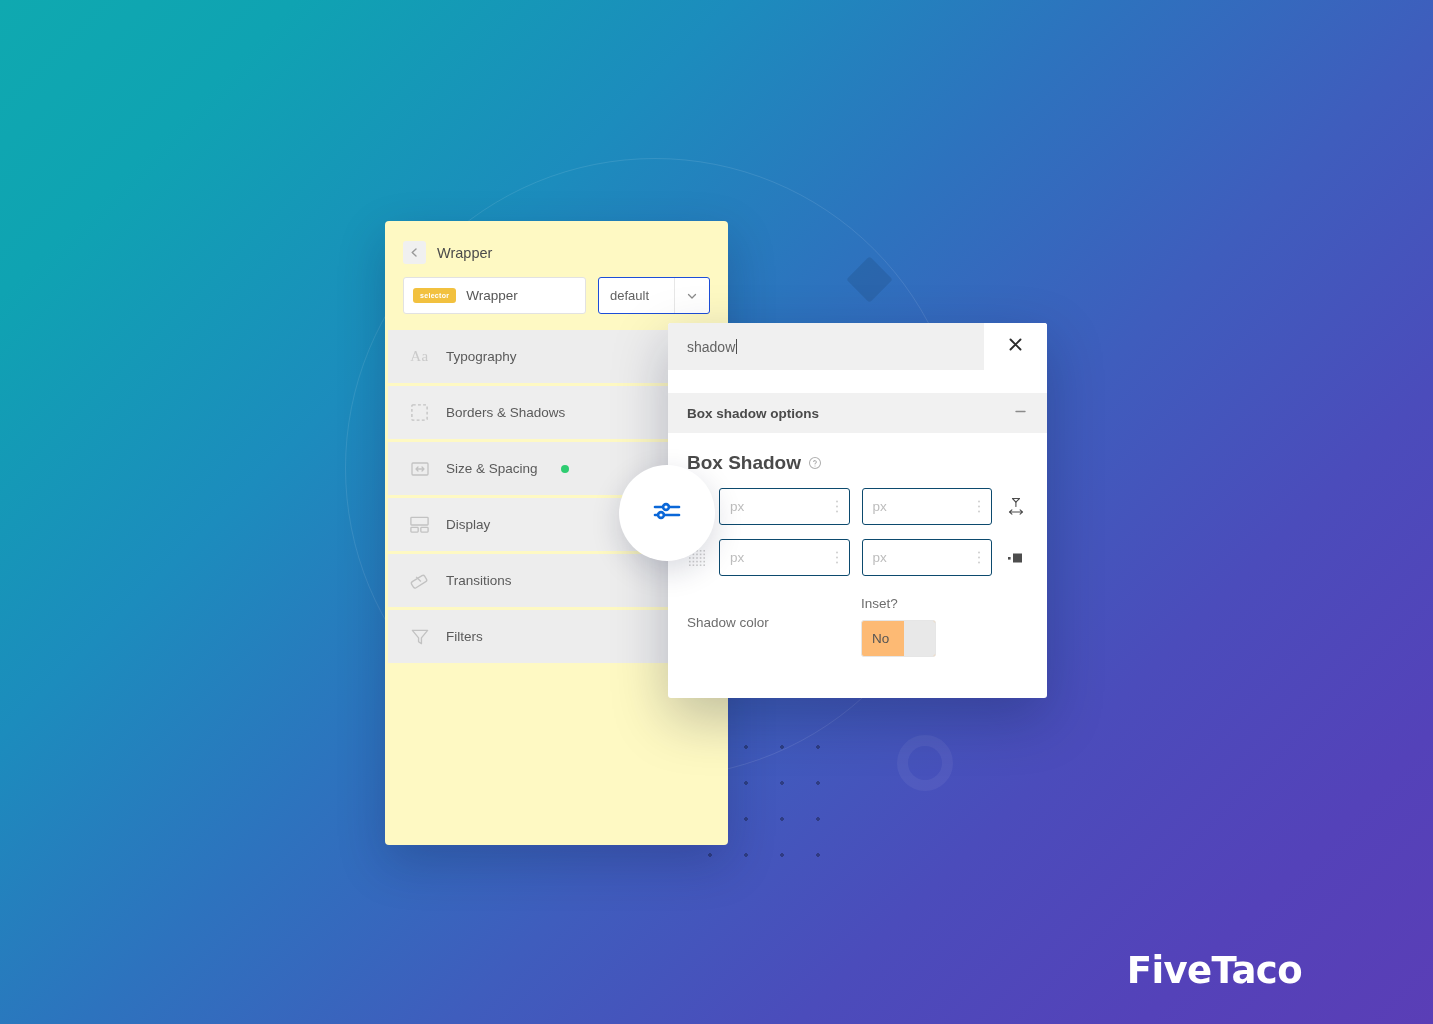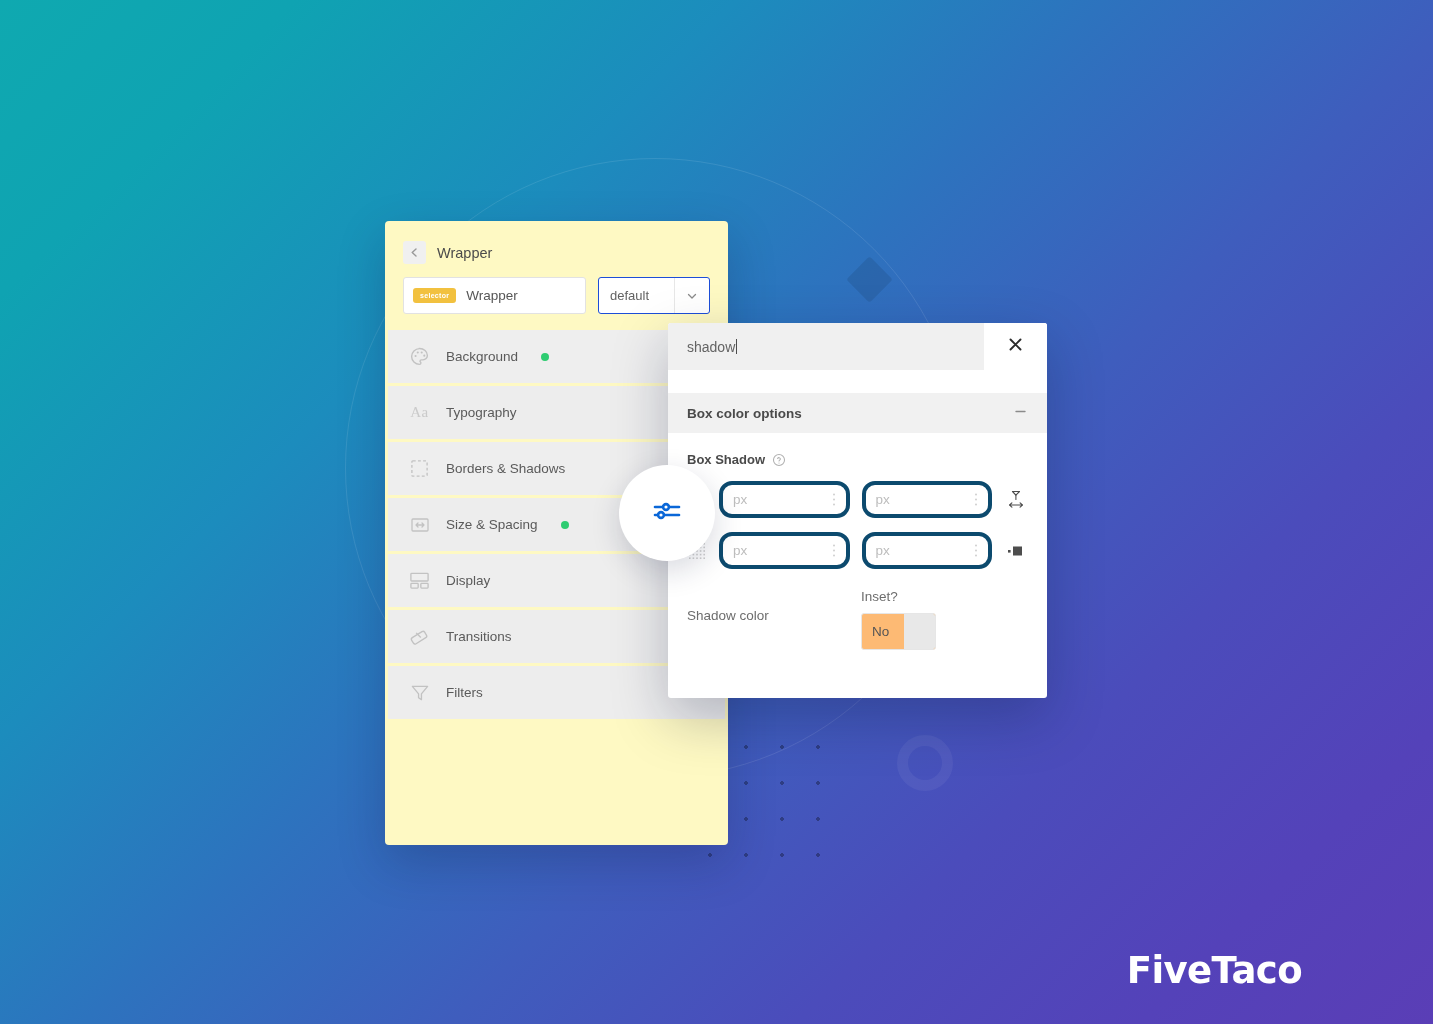--- a/index.html
+++ b/index.html
@@ -133,30 +133,30 @@
 
   .dlg-sectionhead{
     height:40px; background:#f1f1f1; display:flex; align-items:center;
     padding:0 19px; justify-content:space-between;
   }
   .dlg-sectionhead .t{ font-size:13.5px; color:#4a4a4a; font-weight:700; }
   .dlg-collapse{ color:#8b8b8b; font-size:18px; line-height:1; cursor:pointer; }
 
   .dlg-body{ padding:19px 19px 0 19px; }
   .field-label{
-    font-size:13px; color:#4a4a4a; font-weight:700;
+    font-size:19px; color:#4a4a4a; font-weight:700;
     display:flex; align-items:center; gap:7px; margin-bottom:14px;
   }
   .help-icon{ color:#b0b0b0; display:flex; }
 
   .shadow-grid{ display:flex; flex-direction:column; gap:14px; }
   .shadow-row{ display:flex; align-items:center; gap:12px; }
   .row-lead{ width:20px; flex:0 0 auto; display:flex; align-items:center; justify-content:center; }
   .num-input{
-    flex:1 1 0; height:37px; border:4px solid #0c4a6e; border-radius:13px;
+    flex:1 1 0; height:37px; border:1px solid #0c4a6e; border-radius:3px;
     display:flex; align-items:center; padding:0 10px; background:#fff;
     justify-content:space-between; cursor:text;
   }
   .num-ph{ font-size:13.5px; color:#bdbdbd; }
   .stepper{ color:#cfcfcf; line-height:0; }
   .row-trail{ width:24px; flex:0 0 auto; display:flex; align-items:center; justify-content:center; color:#4d4d4d; }
 
   .bottom-row{ display:flex; gap:14px; margin-top:20px;align-items:center; }
   .bcol-a{ width:160px; }
   .bcol-b{ width:75px; }
@@ -214,33 +214,20 @@
       <span class="state-caret">
         <svg width="12" height="12" viewBox="0 0 12 12" fill="none" stroke="currentColor" stroke-width="1.3" stroke-linecap="round" stroke-linejoin="round">
             <polyline points="2.5,4.5 6,8 9.5,4.5"></polyline>
           </svg>
       </span>
     </div>
   </div>
 
   <div class="section-list">
 
-    <div class="section-item">
-      <span class="sec-icon">
-        <svg width="21" height="21" viewBox="0 0 24 24" fill="none" stroke="currentColor" stroke-width="1.6">
-          <path d="M12 3a9 9 0 1 0 0 18c1 0 1.6-.7 1.6-1.5 0-.5-.2-.8-.5-1.1-.3-.3-.5-.7-.5-1.1 0-.8.7-1.5 1.5-1.5H16a5 5 0 0 0 5-5c0-4.4-4-8-9-8z"></path>
-          <circle cx="7.5" cy="11.5" r="1.2" fill="currentColor" stroke="none"></circle>
-          <circle cx="10" cy="7.5" r="1.2" fill="currentColor" stroke="none"></circle>
-          <circle cx="14.5" cy="7.5" r="1.2" fill="currentColor" stroke="none"></circle>
-          <circle cx="17.5" cy="11" r="1.2" fill="currentColor" stroke="none"></circle>
-        </svg>
-      </span>
-      <span class="sec-label">Background</span>
-      <span class="sec-dot"></span>
-    </div>
 
     <div class="section-item alt">
       <span class="sec-icon">
         <span class="aa-text">Aa</span>
       </span>
       <span class="sec-label">Typography</span>
     </div>
 
     <div class="section-item">
       <span class="sec-icon">
@@ -313,21 +300,21 @@
         <svg width="17" height="17" viewBox="0 0 17 17" fill="none" stroke="currentColor" stroke-width="1.9" stroke-linecap="round">
             <path d="M3.5 3.5 13.5 13.5M13.5 3.5 3.5 13.5"></path>
           </svg>
       </span>
     </div>
   </div>
 
   <div class="dlg-subbar"></div>
 
   <div class="dlg-sectionhead">
-    <span class="t">Box color options</span>
+    <span class="t">Box shadow options</span>
     <span class="dlg-collapse">
       <svg width="15" height="15" viewBox="0 0 15 15" fill="none" stroke="currentColor" stroke-width="1.4" stroke-linecap="round">
           <path d="M3 7.5h9"></path>
         </svg>
     </span>
   </div>
 
   <div class="dlg-body">
 
     <div class="field-label">

